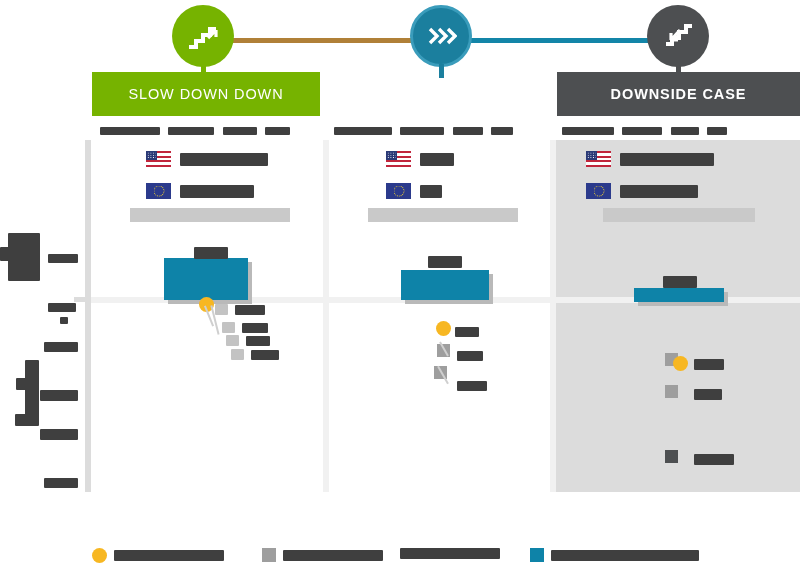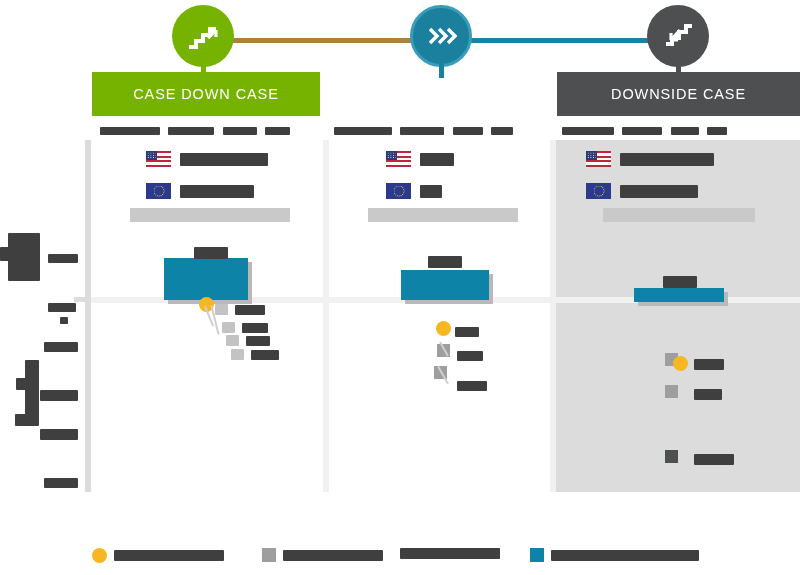--- a/index.html
+++ b/index.html
@@ -49,21 +49,21 @@
     position: absolute;
     height: 44px;
     display: flex; align-items: center; justify-content: center;
     color: #ffffff;
     font-size: 14.5px;
     letter-spacing: 0.9px;
     font-weight: 400;
   }
   .hdr.green { background: #76b300; }
   .hdr.teal  { background: #1385a8; }
-  .hdr.gray  { background: #4d4f51; }
+  .hdr.gray  { background: #4d4f51; font-weight: bold; }
 
   
   .subcap { position: absolute; }
 
   
   .panel { position: absolute; background: #dcdcdc; }
 
   
   .vaxis { position: absolute; background: #dcdcdc; }
   .hzero { position: absolute; background: #f1f1f1; height: 6px; }
@@ -152,21 +152,21 @@
     <span>
       <svg width="34" height="30" viewBox="0 0 34 30">
         <path d="M31 5 h-6 v6 h-7 v6 h-7 v6 h-6" stroke="#fff" stroke-width="4" fill="none"></path>
         <path d="M19 9 l-9 10 M10 19 h7 M10 19 v-7" stroke="#fff" stroke-width="3.2" fill="none"></path>
       </svg>
     </span>
   </div>
   <div class="stem gray" style="left:676px; top:64px;"></div>
 
   <div class="hdr green" style="left:92px; top:72px; width:228px;">
-    <span>CASE DOWN CASE</span>
+    <span>SLOW DOWN DOWN</span>
   </div>
   <div class="hdr gray" style="left:557px; top:72px; width:243px;">
     <span>DOWNSIDE CASE</span>
   </div>
 
   <div class="subcap" style="left:100px; top:121px;">
     <span class="redact" style="width:60px;height:8px;"></span>
     <span class="redact" style="width:46px;height:8px;margin-left:4px;"></span>
     <span class="redact" style="width:34px;height:8px;margin-left:4px;"></span>
     <span class="redact" style="width:25px;height:8px;margin-left:4px;"></span>

